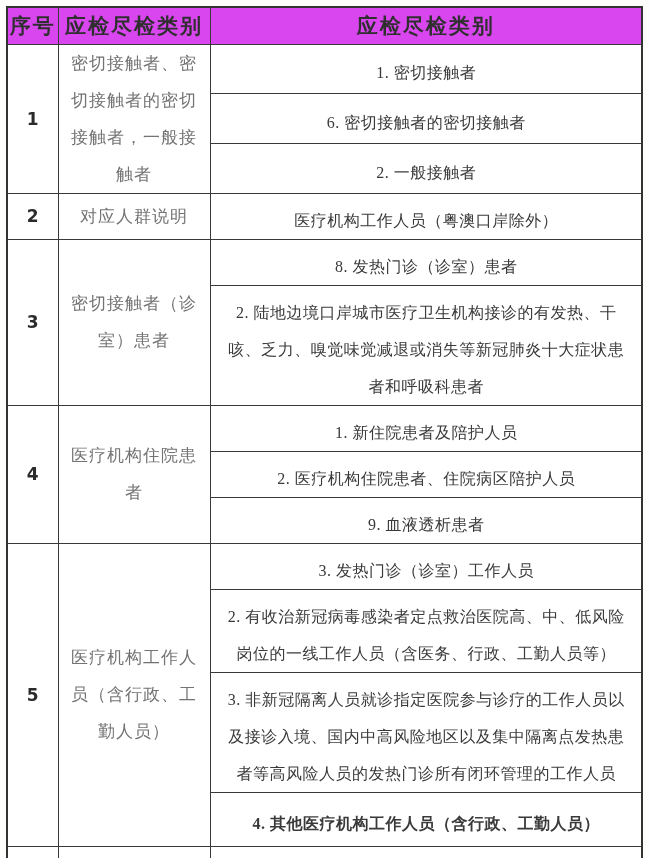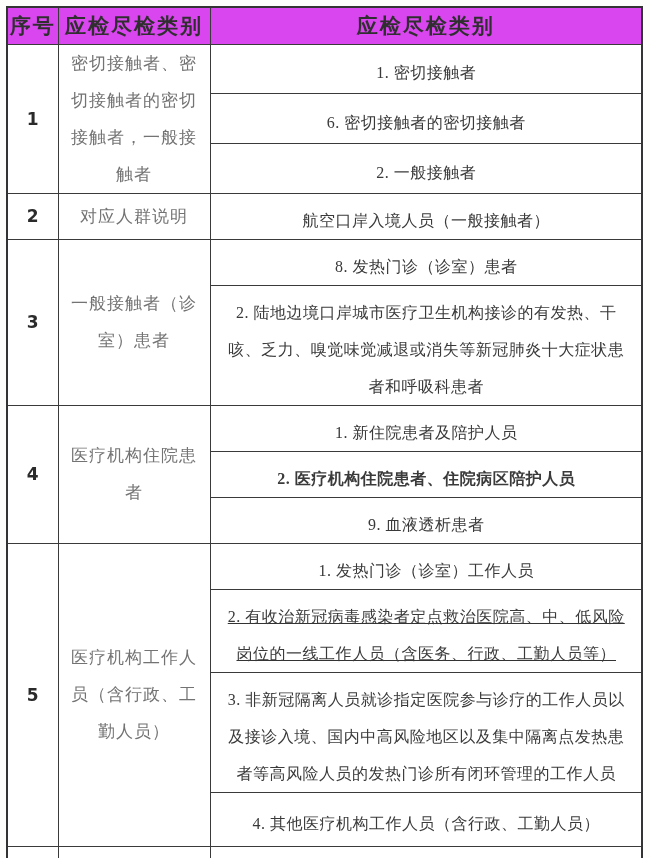--- a/index.html
+++ b/index.html
@@ -62,25 +62,25 @@
     font-size: 16px;
     line-height: 37px;
     letter-spacing: 0.5px;
     padding: 8px 10px 0 11px;
     text-align: center;
     color: #3a3a3a;
   }
   tr.h37  { height: 37px; }
   tr.h38  { height: 38px; }
   tr.h39  { height: 39px; }
-  tr.h40  { height: 40px; font-weight: bold; }
+  tr.h40  { height: 40px; }
   tr.h35  { height: 35px; }
   tr.h42  { height: 42px; }
-  tr.h54  { height: 54px; }
-  tr.h75  { height: 75px; text-decoration: underline; }
+  tr.h54  { height: 54px; font-weight: bold; }
+  tr.h75  { height: 75px; }
   tr.h110 { height: 110px; margin-left: 24px; }
   tr.h116 { height: 116px; }
 </style>
 </head>
 <body>
 
 <div class="page">
   <table class="doc-table">
     <colgroup>
       <col class="c-seq">
@@ -104,26 +104,26 @@
       <tr class="h38">
         <td class="desc">6. 密切接触者的密切接触者</td>
       </tr>
       <tr class="h37">
         <td class="desc">2. 一般接触者</td>
       </tr>
 
       <tr class="h42">
         <td class="seq">2</td>
         <td class="cat">对应人群说明</td>
-        <td class="desc">航空口岸入境人员（一般接触者）</td>
+        <td class="desc">医疗机构工作人员（粤澳口岸除外）</td>
       </tr>
 
       <tr class="h35">
         <td class="seq" rowspan="2">3</td>
-        <td class="cat" rowspan="2">一般接触者（诊室）患者</td>
+        <td class="cat" rowspan="2">密切接触者（诊室）患者</td>
         <td class="desc">8. 发热门诊（诊室）患者</td>
       </tr>
       <tr class="h110">
         <td class="desc">2. 陆地边境口岸城市医疗卫生机构接诊的有发热、干咳、乏力、嗅觉味觉减退或消失等新冠肺炎十大症状患者和呼吸科患者</td>
       </tr>
 
       <tr class="h37">
         <td class="seq" rowspan="3">4</td>
         <td class="cat" rowspan="3">医疗机构住院患者</td>
         <td class="desc">1. 新住院患者及陪护人员</td>
@@ -131,21 +131,21 @@
       <tr class="h40">
         <td class="desc">2. 医疗机构住院患者、住院病区陪护人员</td>
       </tr>
       <tr class="h37">
         <td class="desc">9. 血液透析患者</td>
       </tr>
 
       <tr class="h39">
         <td class="seq" rowspan="4">5</td>
         <td class="cat" rowspan="4">医疗机构工作人员（含行政、工勤人员）</td>
-        <td class="desc">1. 发热门诊（诊室）工作人员</td>
+        <td class="desc">3. 发热门诊（诊室）工作人员</td>
       </tr>
       <tr class="h75">
         <td class="desc">2. 有收治新冠病毒感染者定点救治医院高、中、低风险岗位的一线工作人员（含医务、行政、工勤人员等）</td>
       </tr>
       <tr class="h110">
         <td class="desc">3. 非新冠隔离人员就诊指定医院参与诊疗的工作人员以及接诊入境、国内中高风险地区以及集中隔离点发热患者等高风险人员的发热门诊所有闭环管理的工作人员</td>
       </tr>
       <tr class="h54">
         <td class="desc">4. 其他医疗机构工作人员（含行政、工勤人员）</td>
       </tr>

